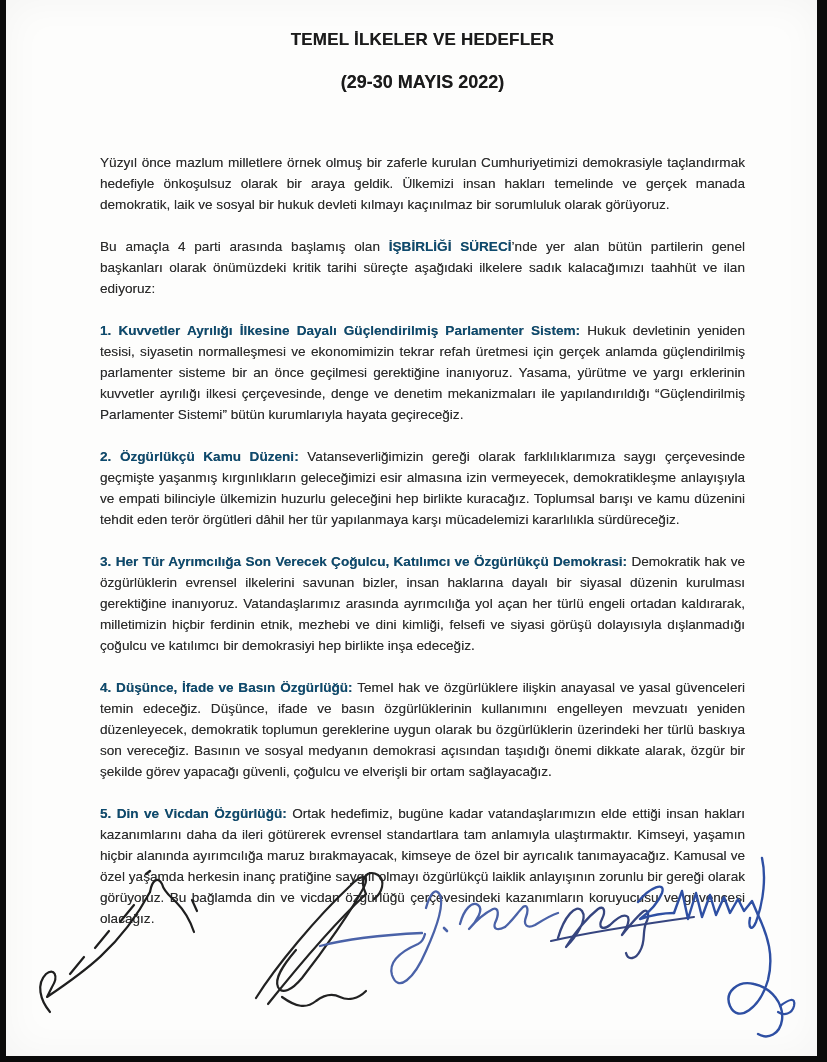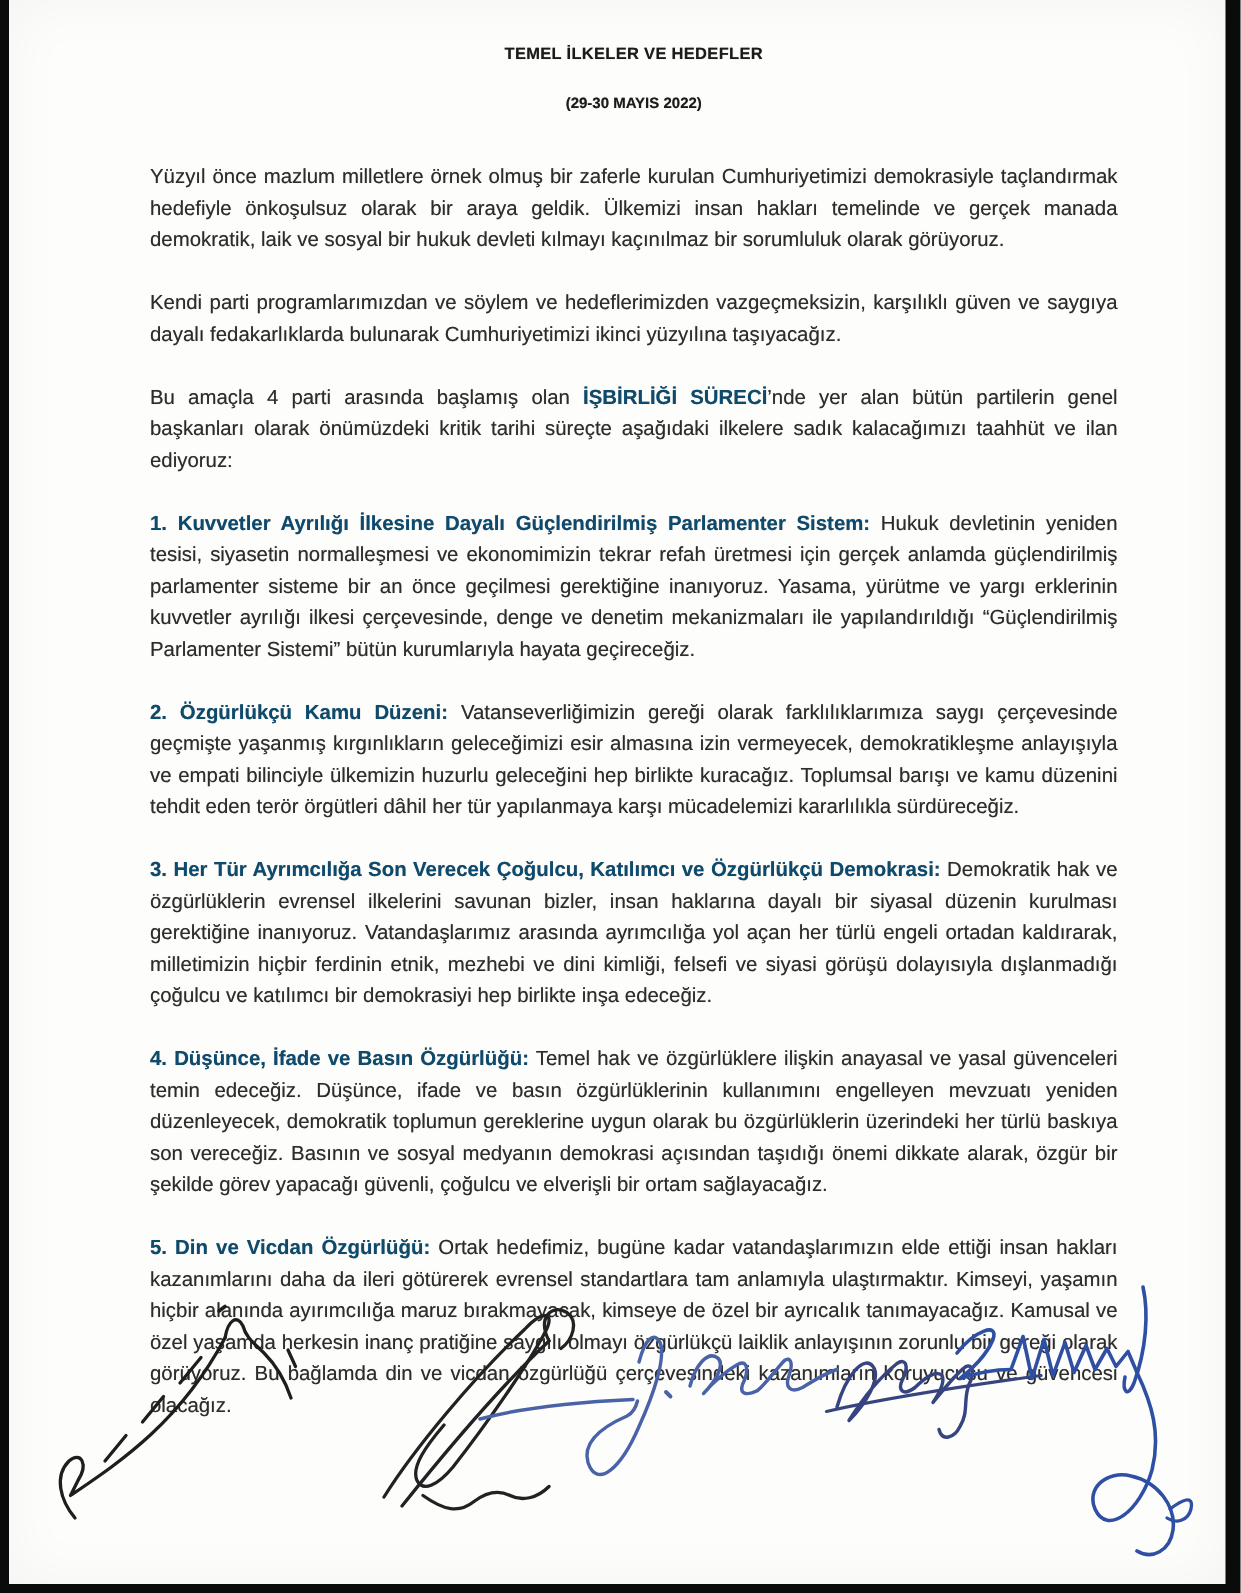--- a/index.html
+++ b/index.html
@@ -18,36 +18,36 @@
     box-shadow:inset 0 0 40px rgba(0,0,0,0.04);
   }
   .doc-content{
     position:absolute;
     left:94px; top:0;
     width:645px;
   }
   .doc-title{
     text-align:center;
     font-weight:bold;
-    font-size:11px;
+    font-size:17px;
     color:#1b1b1b;
     letter-spacing:0.2px;
     margin-top:30px;
     text-shadow:0 0 0.5px rgba(0,0,0,0.55);
   }
   .doc-subtitle{
     text-align:center;
     font-weight:bold;
-    font-size:10px;
+    font-size:18px;
     color:#1b1b1b;
     margin-top:22px;
     text-shadow:0 0 0.5px rgba(0,0,0,0.55);
   }
   .doc-body{
-    margin-top:32px;
+    margin-top:59px;
     font-size:13.6px;
     line-height:21px;
     color:#2c2c2c;
     text-align:justify;
     text-shadow:0 0 0.45px rgba(0,0,0,0.45);
   }
   .para{margin:0 0 21px 0;}
   .item{margin:21px 0 0 0;}
   .lead, .inline-bold{font-weight:bold;color:#0c4a6e;}
   .sig-band{
@@ -61,21 +61,20 @@
 </head>
 <body>
 
 <div class="paper">
   <div class="doc-content">
     <div class="doc-title">TEMEL İLKELER VE HEDEFLER</div>
     <div class="doc-subtitle">(29-30 MAYIS 2022)</div>
 
     <div class="doc-body">
       <p class="para">Yüzyıl önce mazlum milletlere örnek olmuş bir zaferle kurulan Cumhuriyetimizi demokrasiyle taçlandırmak hedefiyle önkoşulsuz olarak bir araya geldik. Ülkemizi insan hakları temelinde ve gerçek manada demokratik, laik ve sosyal bir hukuk devleti kılmayı kaçınılmaz bir sorumluluk olarak görüyoruz.</p>
-      <p class="para">Kendi parti programlarımızdan ve söylem ve hedeflerimizden vazgeçmeksizin, karşılıklı güven ve saygıya dayalı fedakarlıklarda bulunarak Cumhuriyetimizi ikinci yüzyılına taşıyacağız.</p>
       <p class="para"><span>Bu amaçla 4 parti arasında başlamış olan </span><span class="inline-bold">İŞBİRLİĞİ SÜRECİ</span><span>’nde yer alan bütün partilerin genel başkanları olarak önümüzdeki kritik tarihi süreçte aşağıdaki ilkelere sadık kalacağımızı taahhüt ve ilan ediyoruz:</span></p>
 
       <p class="item"><span class="lead">1. Kuvvetler Ayrılığı İlkesine Dayalı Güçlendirilmiş Parlamenter Sistem:</span><span> Hukuk devletinin yeniden tesisi, siyasetin normalleşmesi ve ekonomimizin tekrar refah üretmesi için gerçek anlamda güçlendirilmiş parlamenter sisteme bir an önce geçilmesi gerektiğine inanıyoruz. Yasama, yürütme ve yargı erklerinin kuvvetler ayrılığı ilkesi çerçevesinde, denge ve denetim mekanizmaları ile yapılandırıldığı “Güçlendirilmiş Parlamenter Sistemi” bütün kurumlarıyla hayata geçireceğiz.</span></p>
       <p class="item"><span class="lead">2. Özgürlükçü Kamu Düzeni:</span><span> Vatanseverliğimizin gereği olarak farklılıklarımıza saygı çerçevesinde geçmişte yaşanmış kırgınlıkların geleceğimizi esir almasına izin vermeyecek, demokratikleşme anlayışıyla ve empati bilinciyle ülkemizin huzurlu geleceğini hep birlikte kuracağız. Toplumsal barışı ve kamu düzenini tehdit eden terör örgütleri dâhil her tür yapılanmaya karşı mücadelemizi kararlılıkla sürdüreceğiz.</span></p>
       <p class="item"><span class="lead">3. Her Tür Ayrımcılığa Son Verecek Çoğulcu, Katılımcı ve Özgürlükçü Demokrasi:</span><span> Demokratik hak ve özgürlüklerin evrensel ilkelerini savunan bizler, insan haklarına dayalı bir siyasal düzenin kurulması gerektiğine inanıyoruz. Vatandaşlarımız arasında ayrımcılığa yol açan her türlü engeli ortadan kaldırarak, milletimizin hiçbir ferdinin etnik, mezhebi ve dini kimliği, felsefi ve siyasi görüşü dolayısıyla dışlanmadığı çoğulcu ve katılımcı bir demokrasiyi hep birlikte inşa edeceğiz.</span></p>
       <p class="item"><span class="lead">4. Düşünce, İfade ve Basın Özgürlüğü:</span><span> Temel hak ve özgürlüklere ilişkin anayasal ve yasal güvenceleri temin edeceğiz. Düşünce, ifade ve basın özgürlüklerinin kullanımını engelleyen mevzuatı yeniden düzenleyecek, demokratik toplumun gereklerine uygun olarak bu özgürlüklerin üzerindeki her türlü baskıya son vereceğiz. Basının ve sosyal medyanın demokrasi açısından taşıdığı önemi dikkate alarak, özgür bir şekilde görev yapacağı güvenli, çoğulcu ve elverişli bir ortam sağlayacağız.</span></p>
       <p class="item"><span class="lead">5. Din ve Vicdan Özgürlüğü:</span><span> Ortak hedefimiz, bugüne kadar vatandaşlarımızın elde ettiği insan hakları kazanımlarını daha da ileri götürerek evrensel standartlara tam anlamıyla ulaştırmaktır. Kimseyi, yaşamın hiçbir alanında ayırımcılığa maruz bırakmayacak, kimseye de özel bir ayrıcalık tanımayacağız. Kamusal ve özel yaşamda herkesin inanç pratiğine saygılı olmayı özgürlükçü laiklik anlayışının zorunlu bir gereği olarak görüyoruz. Bu bağlamda din ve vicdan özgürlüğü çerçevesindeki kazanımların koruyucusu ve güvencesi olacağız.</span></p>
     </div>
   </div>
 

